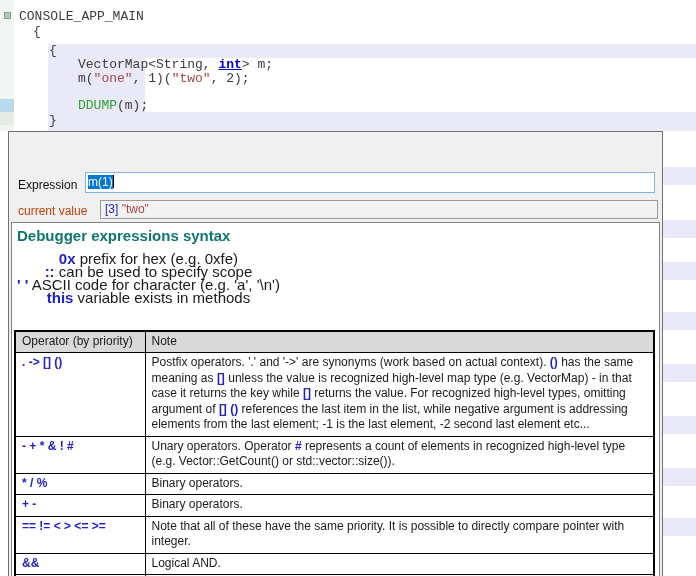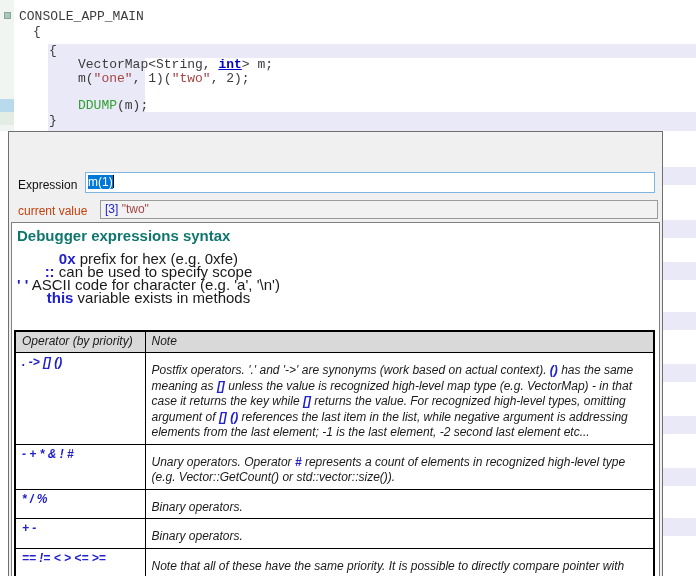--- a/index.html
+++ b/index.html
@@ -58,25 +58,25 @@
   .help-pane { position:absolute; left:2px; top:90px; width:649px; height:370px;
                background:#ffffff; border:1px solid #808080; box-sizing:border-box;
                color:#1a1a1a; overflow:hidden; }
   .help-heading { position:absolute; left:5px; top:4px; font-size:15px; font-weight:bold; color:#0f766e; }
   .syntax-lines { position:absolute; left:5px; top:29px; font-size:15px; line-height:13px;text-align:center; }
   .syntax-lines .bb, .note .bb { color:#2020cc; font-weight:bold; }
 
   table.ops { position:absolute; left:2px; top:107px; width:641px;
               border-collapse:collapse; border:2px solid #000; table-layout:fixed;
               font-size:12px; }
-  table.ops th, table.ops td { border:1px solid #000; vertical-align:top; text-align:left;font-style:italic; }
+  table.ops th, table.ops td { border:1px solid #000; vertical-align:top; text-align:left; }
   table.ops th { background:#d9d9d9; font-weight:normal; padding:2px 4px 3px 6px; height:15px; }
   table.ops col.c1 { width:130px; }
   td.op   { color:#2020cc; font-weight:bold; padding:2px 4px 3px 6px; }
-  td.note { padding:10px 6px 3px 6px; line-height:15.5px; }
+  td.note { padding:2px 6px 3px 6px; line-height:15.5px; }
 </style>
 </head>
 <body>
 
 <div id="screen">
 
   <div class="hl hl-a"></div>
   <div class="hl hl-b"></div>
   <div class="hl hl-c"></div>
   <div class="row-stripe" style="top:167px"></div>

